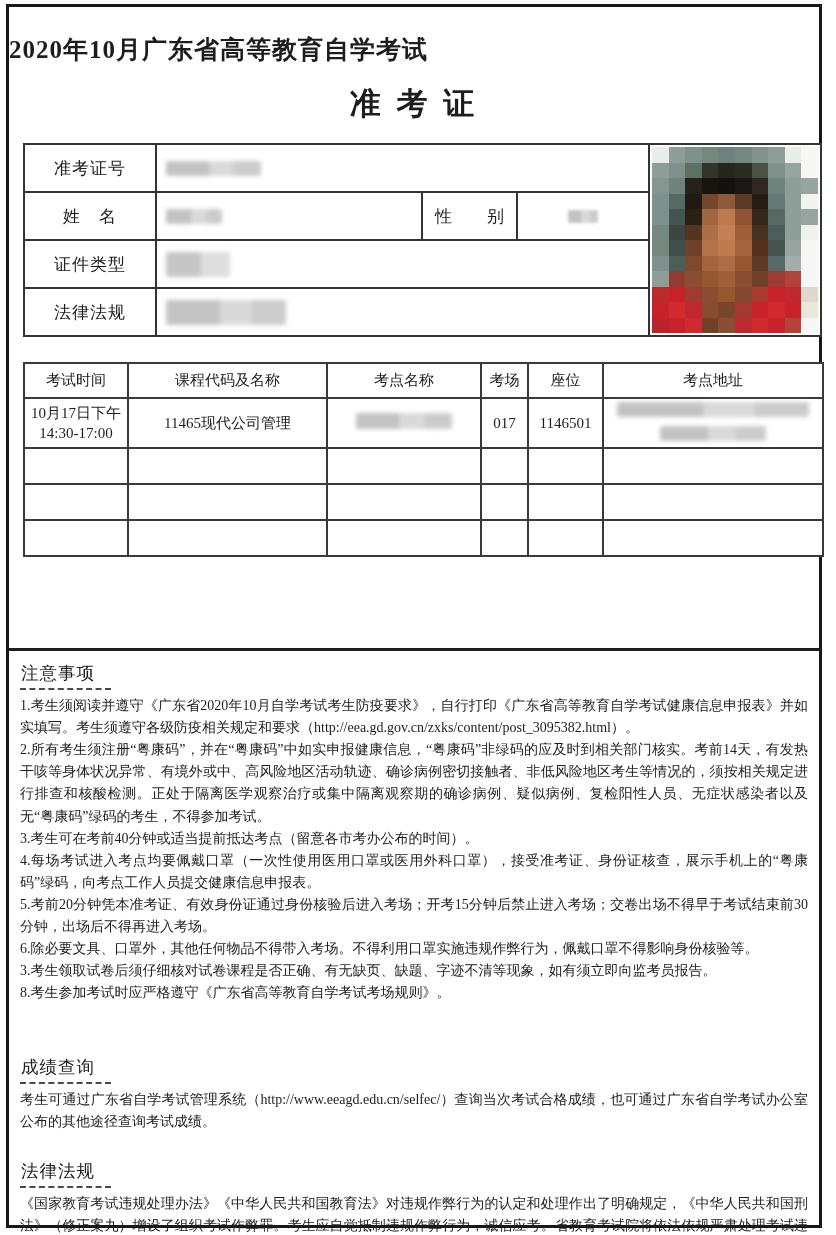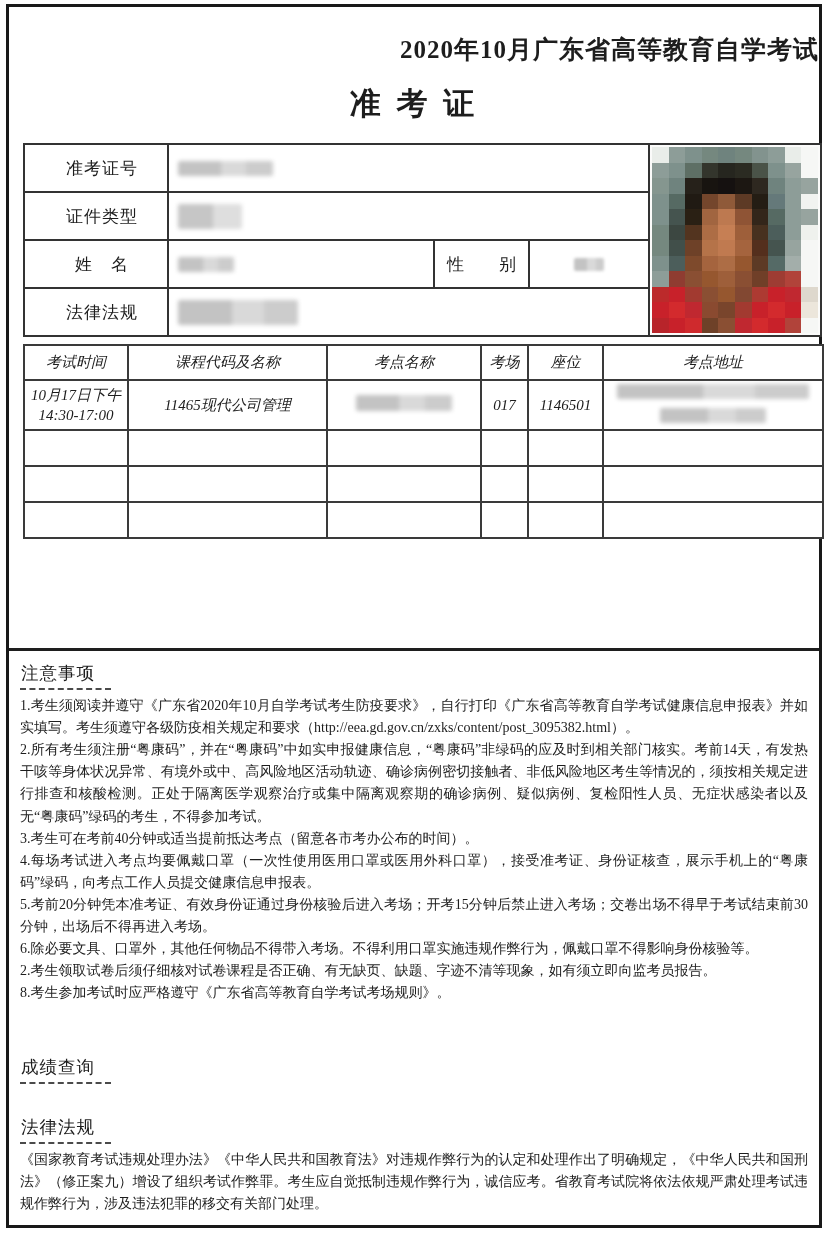--- a/index.html
+++ b/index.html
@@ -8,36 +8,36 @@
     font-family:"Liberation Serif","DejaVu Serif",serif;
     color:#1d1d1d;
   }
   .frame{
     position:absolute;left:6px;top:4px;width:810px;height:1218px;
     border:3px solid #181818;background:#fff;
   }
   
   .doc-title{
     position:absolute;top:26px;left:0;width:100%;
-    text-align:right;font-size:25px;font-weight:bold;letter-spacing:1px;
+    text-align:left;font-size:25px;font-weight:bold;letter-spacing:1px;
   }
   .doc-subtitle{
     position:absolute;top:76px;left:0;width:100%;
     text-align:center;font-size:31px;font-weight:bold;letter-spacing:4px;
   }
   
   .info-wrap{
     position:absolute;left:14px;top:136px;width:799px;height:194px;
     border:2px solid #333;box-sizing:border-box;display:flex;background:#fff;
   }
   .info-grid{
     width:625px;box-sizing:border-box;border-right:2px solid #333;
     display:flex;flex-direction:column;
   }
-  .irow{flex:1;display:flex;border-bottom:2px solid #333;min-height:0;padding-left:12px;}
+  .irow{flex:1;display:flex;border-bottom:2px solid #333;min-height:0;}
   .irow:last-child{border-bottom:none;}
   .ilabel{
     width:132px;box-sizing:border-box;border-right:2px solid #333;
     display:flex;align-items:center;justify-content:center;
     font-size:17px;letter-spacing:1px;
   }
   .ival{flex:1;display:flex;align-items:center;padding-left:9px;}
   .ival-name{flex:none;width:266px;box-sizing:border-box;border-right:2px solid #333;}
   .glabel{
     width:95px;box-sizing:border-box;border-right:2px solid #333;
@@ -60,22 +60,22 @@
   .blur-addr1{width:192px;height:15px;}
   .blur-addr2{width:106px;height:15px;margin-top:5px;}
   
   .photo-cell{flex:1;background:#fbfbfa;padding:2px;box-sizing:border-box;}
   #mosaic{
     width:100%;height:100%;
     display:grid;grid-template-columns:repeat(10,1fr);grid-auto-rows:1fr;
   }
   
   .exam-table{
-    position:absolute;left:14px;top:337px;width:799px;
-    border-collapse:collapse;table-layout:fixed;background:#fff;font-style:italic;
+    position:absolute;left:14px;top:355px;width:799px;
+    border-collapse:collapse;table-layout:fixed;background:#fff;
   }
   .exam-table th,.exam-table td{
     border:2px solid #3a3a3a;font-weight:normal;
     font-size:15px;text-align:center;vertical-align:middle;padding:0;
   }
   .exam-table th{height:33px;}
   .tr-data td{height:48px;}
   .tr-empty td{height:34px;}
   .cell-time{font-size:13px;line-height:1.35;}
   .cell-course{font-size:14.5px;text-align:left;padding:14px 4px 0 8px;vertical-align:top;}
@@ -104,33 +104,33 @@
 
   <div class="info-wrap">
     <div class="info-grid">
       <div class="irow">
         <div class="ilabel">准考证号</div>
         <div class="ival">
           <span class="blur blur-ticket"></span>
         </div>
       </div>
       <div class="irow">
+        <div class="ilabel">姓　名</div>
+        <div class="ival ival-name">
+          <span class="blur blur-name"></span>
+        </div>
+        <div class="glabel">性　别</div>
+        <div class="ival gval">
+          <span class="blur blur-gender"></span>
+        </div>
+      </div>
+      <div class="irow">
         <div class="ilabel">证件类型</div>
         <div class="ival">
           <span class="blur blur-idtype"></span>
-        </div>
-      </div>
-      <div class="irow">
-        <div class="ilabel">姓　名</div>
-        <div class="ival ival-name">
-          <span class="blur blur-name"></span>
-        </div>
-        <div class="glabel">性　别</div>
-        <div class="ival gval">
-          <span class="blur blur-gender"></span>
         </div>
       </div>
       <div class="irow">
         <div class="ilabel">法律法规</div>
         <div class="ival">
           <span class="blur blur-idno"></span>
         </div>
       </div>
     </div>
     <div class="photo-cell">
@@ -325,26 +325,27 @@
   <div class="textzone">
 
     <div class="sec-notices">
       <div class="sec-title">注意事项</div>
       <div class="ntext">1.考生须阅读并遵守《广东省2020年10月自学考试考生防疫要求》，自行打印《广东省高等教育自学考试健康信息申报表》并如实填写。考生须遵守各级防疫相关规定和要求（http://eea.gd.gov.cn/zxks/content/post_3095382.html）。</div>
       <div class="ntext">2.所有考生须注册“粤康码”，并在“粤康码”中如实申报健康信息，“粤康码”非绿码的应及时到相关部门核实。考前14天，有发热干咳等身体状况异常、有境外或中、高风险地区活动轨迹、确诊病例密切接触者、非低风险地区考生等情况的，须按相关规定进行排查和核酸检测。正处于隔离医学观察治疗或集中隔离观察期的确诊病例、疑似病例、复检阳性人员、无症状感染者以及无“粤康码”绿码的考生，不得参加考试。</div>
       <div class="ntext">3.考生可在考前40分钟或适当提前抵达考点（留意各市考办公布的时间）。</div>
       <div class="ntext">4.每场考试进入考点均要佩戴口罩（一次性使用医用口罩或医用外科口罩），接受准考证、身份证核查，展示手机上的“粤康码”绿码，向考点工作人员提交健康信息申报表。</div>
       <div class="ntext">5.考前20分钟凭本准考证、有效身份证通过身份核验后进入考场；开考15分钟后禁止进入考场；交卷出场不得早于考试结束前30分钟，出场后不得再进入考场。</div>
       <div class="ntext">6.除必要文具、口罩外，其他任何物品不得带入考场。不得利用口罩实施违规作弊行为，佩戴口罩不得影响身份核验等。</div>
-      <div class="ntext">2.考生领取试卷后须仔细核对试卷课程是否正确、有无缺页、缺题、字迹不清等现象，如有须立即向监考员报告。</div>
+      <div class="ntext">3.考生领取试卷后须仔细核对试卷课程是否正确、有无缺页、缺题、字迹不清等现象，如有须立即向监考员报告。</div>
       <div class="ntext">8.考生参加考试时应严格遵守《广东省高等教育自学考试考场规则》。</div>
     </div>
 
     <div class="sec-score">
       <div class="sec-title">成绩查询</div>
+      <div class="para">考生可通过广东省自学考试管理系统（http://www.eeagd.edu.cn/selfec/）查询当次考试合格成绩，也可通过广东省自学考试办公室公布的其他途径查询考试成绩。</div>
     </div>
 
     <div class="sec-legal">
       <div class="sec-title">法律法规</div>
       <div class="para">《国家教育考试违规处理办法》《中华人民共和国教育法》对违规作弊行为的认定和处理作出了明确规定，《中华人民共和国刑法》（修正案九）增设了组织考试作弊罪。考生应自觉抵制违规作弊行为，诚信应考。省教育考试院将依法依规严肃处理考试违规作弊行为，涉及违法犯罪的移交有关部门处理。</div>
     </div>
 
   </div>
 </div>
 

